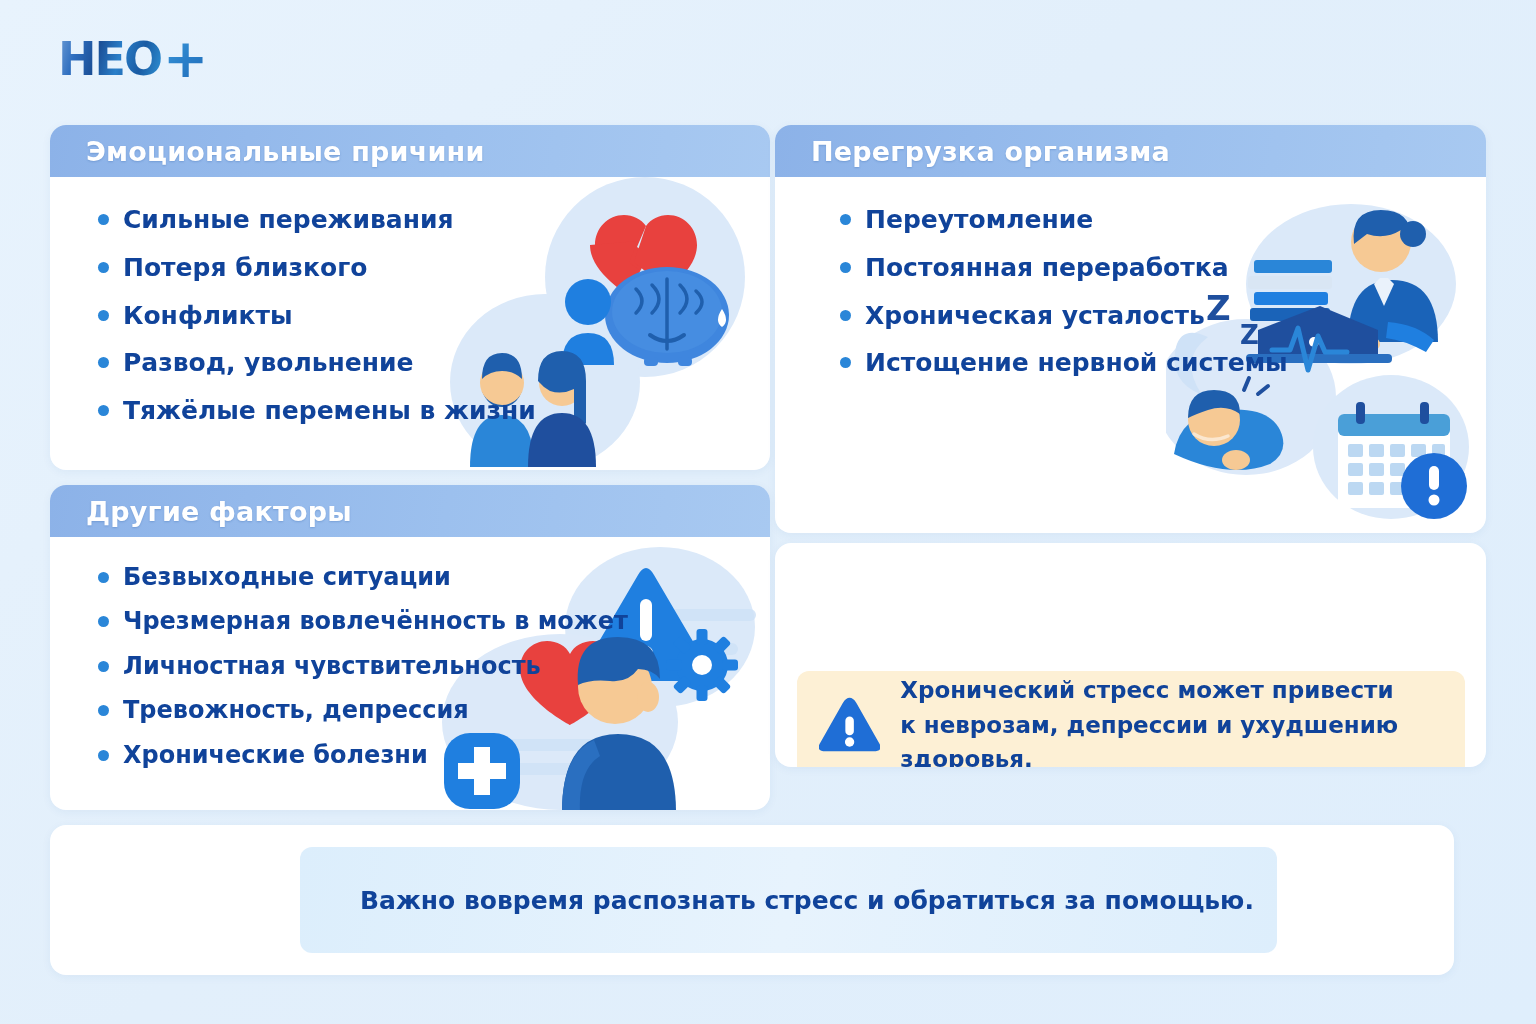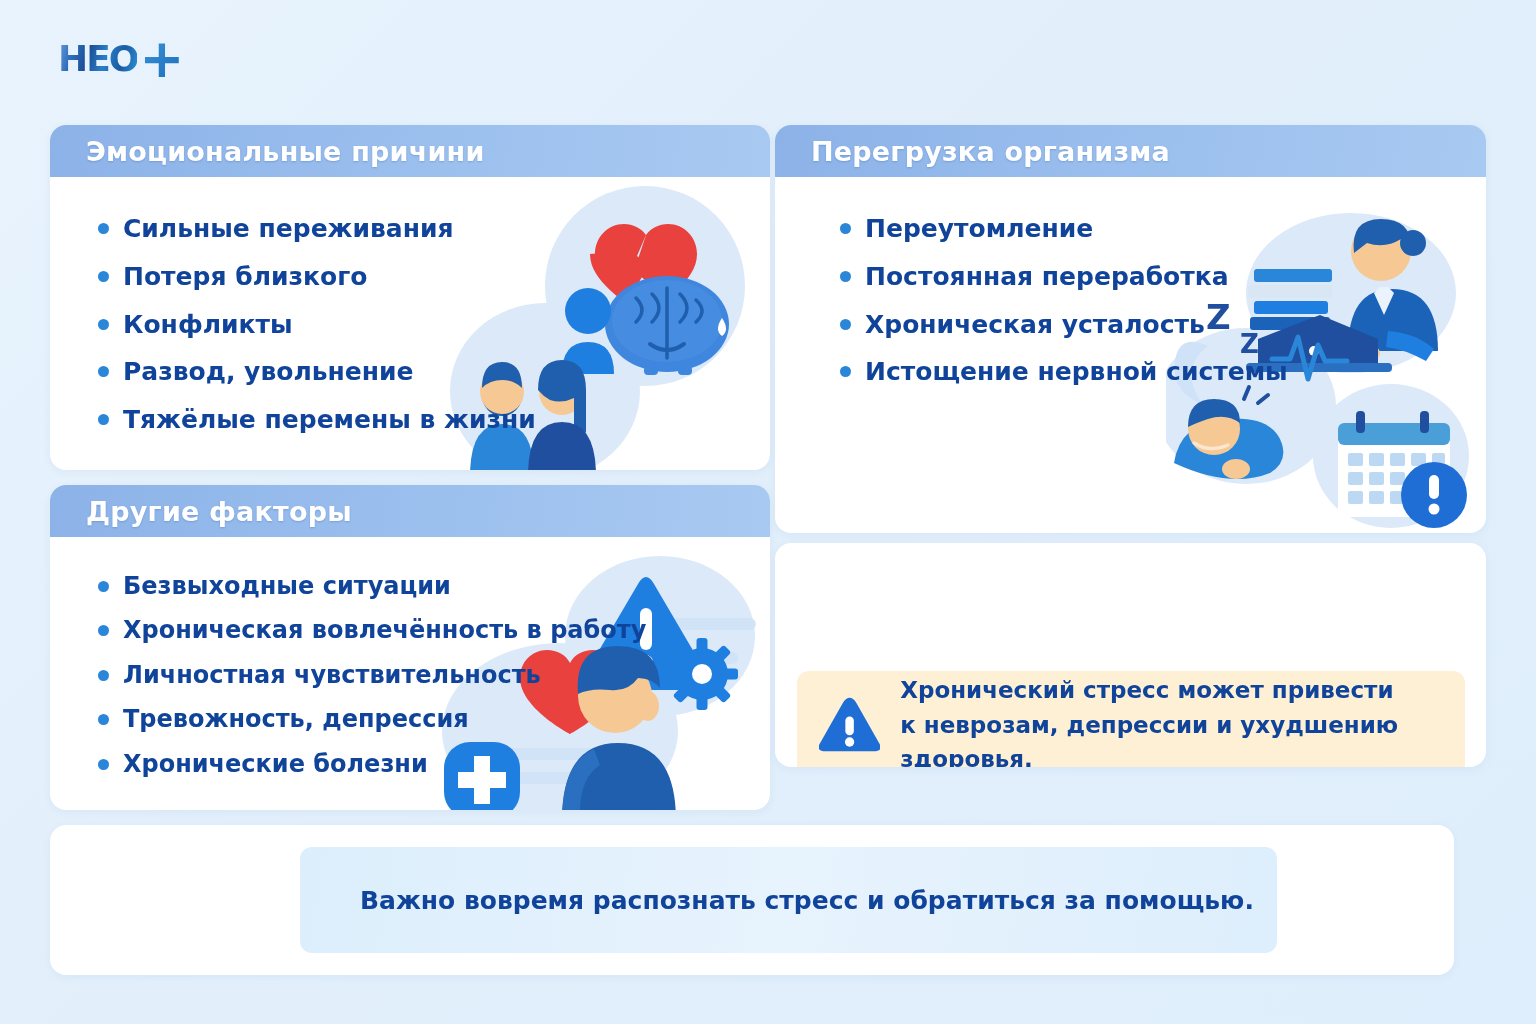--- a/index.html
+++ b/index.html
@@ -16,21 +16,21 @@
   .page { position: relative; width: 1536px; height: 1024px; }
 
   
   .logo {
     position: absolute;
     left: 58px; top: 24px;
     width: 190px; height: 70px;
     display: flex; align-items: center;
   }
   .logo-text {
-    font-size: 36px;
+    font-size: 46px;
     font-weight: bold;
     letter-spacing: -2px;
     background: linear-gradient(105deg, #6f9ed6 0%, #2f6fc0 18%, #1b4f96 38%, #2a7fc9 58%, #1a5ba3 78%, #2f93d6 100%);
     -webkit-background-clip: text;
     background-clip: text;
     color: transparent;
     line-height: 1;
     font-family: "DejaVu Sans", sans-serif;
   }
   .logo-plus {
@@ -75,21 +75,21 @@
   .card-head-title {
     color: #ffffff;
     font-size: 27px;
     font-weight: bold;
     letter-spacing: 0.2px;
     text-shadow: 0 1px 2px rgba(40,90,160,0.28);
     font-family: "DejaVu Sans", sans-serif;
   }
   .card-body { position: relative; height: calc(100% - 52px); }
 
-  ul.bullets { list-style: none; position: relative; z-index: 3; margin-top: 9px; }
+  ul.bullets { list-style: none; position: relative; z-index: 3; }
   ul.bullets li {
     display: flex;
     align-items: flex-start;
     margin-bottom: 14px;
   }
   .dot {
     width: 11px; height: 11px;
     border-radius: 50%;
     background: #2a86d8;
     flex: 0 0 auto;
@@ -367,21 +367,21 @@
         <path d="M64 200 h16 v16 h16 v16 h-16 v16 h-16 v-16 h-16 v-16 h16z" fill="#ffffff"></path>
       </svg>
 
       <ul class="bullets">
         <li>
             <span class="dot"></span>
             <span class="btxt">Безвыходные ситуации</span>
           </li>
         <li>
             <span class="dot"></span>
-            <span class="btxt">Хроническая вовлечённость в работу</span>
+            <span class="btxt">Чрезмерная вовлечённость в может</span>
           </li>
         <li>
             <span class="dot"></span>
             <span class="btxt">Личностная чувствительность</span>
           </li>
         <li>
             <span class="dot"></span>
             <span class="btxt">Тревожность, депрессия</span>
           </li>
         <li>

